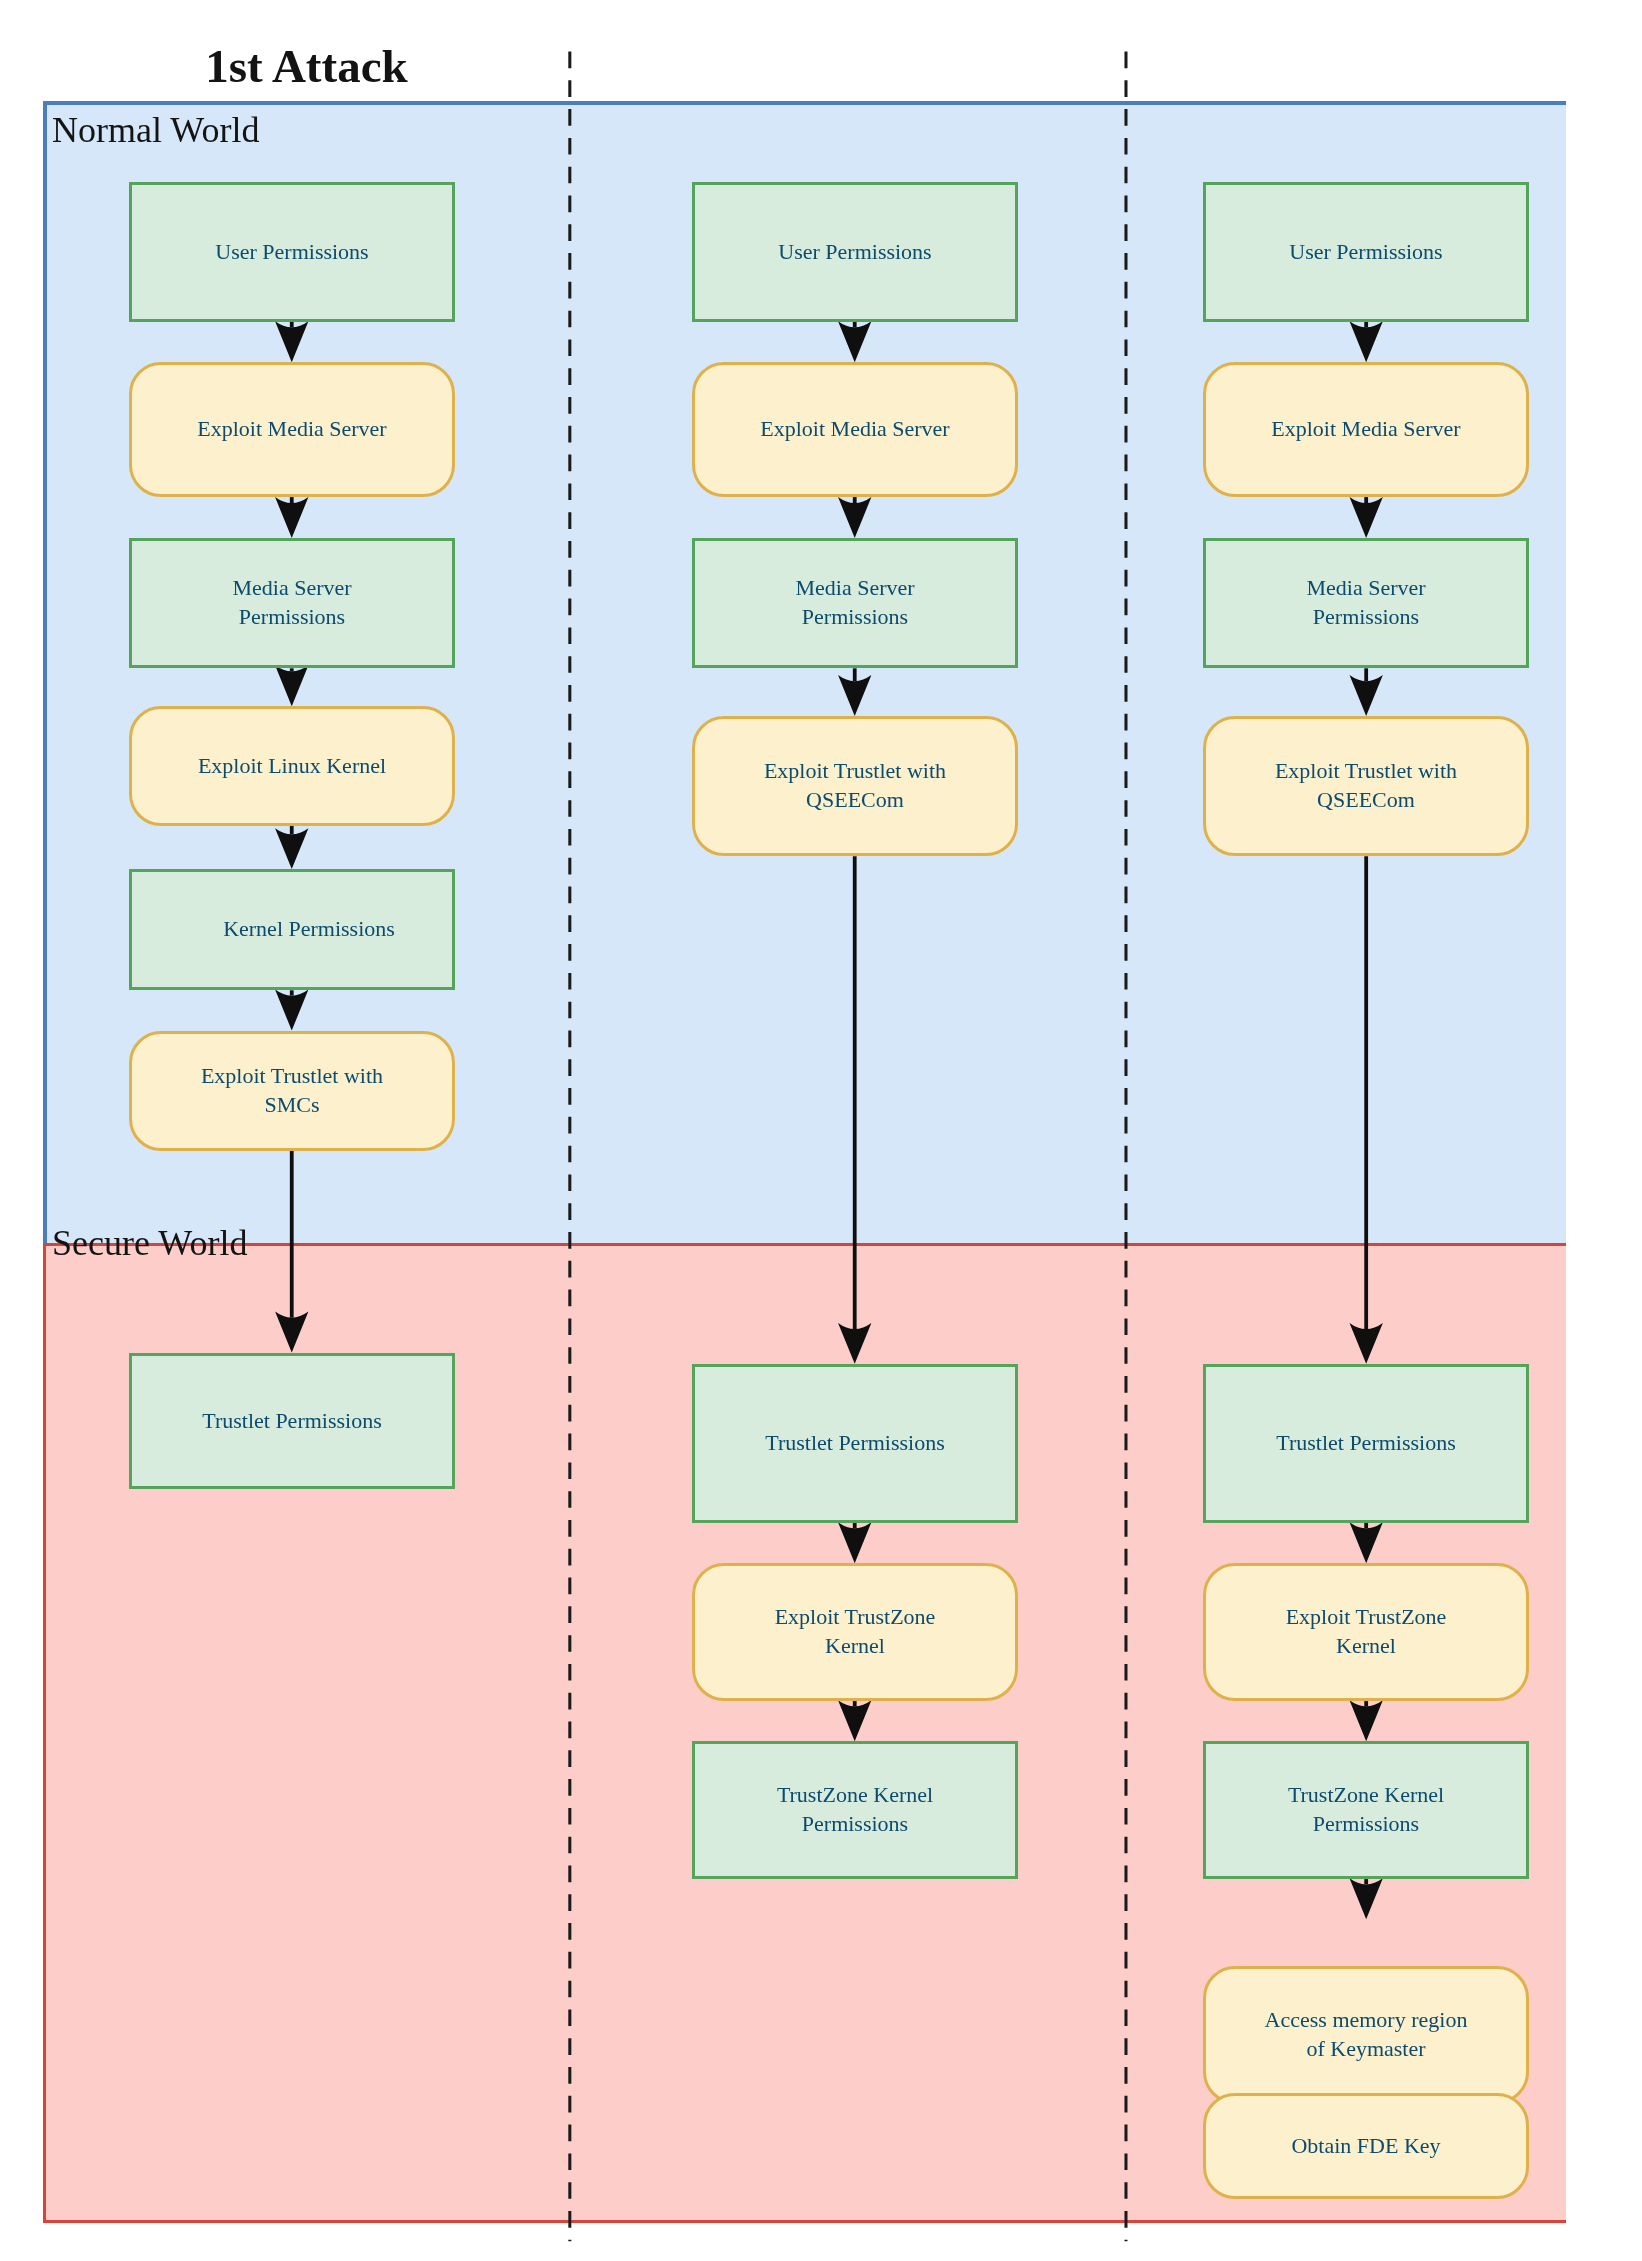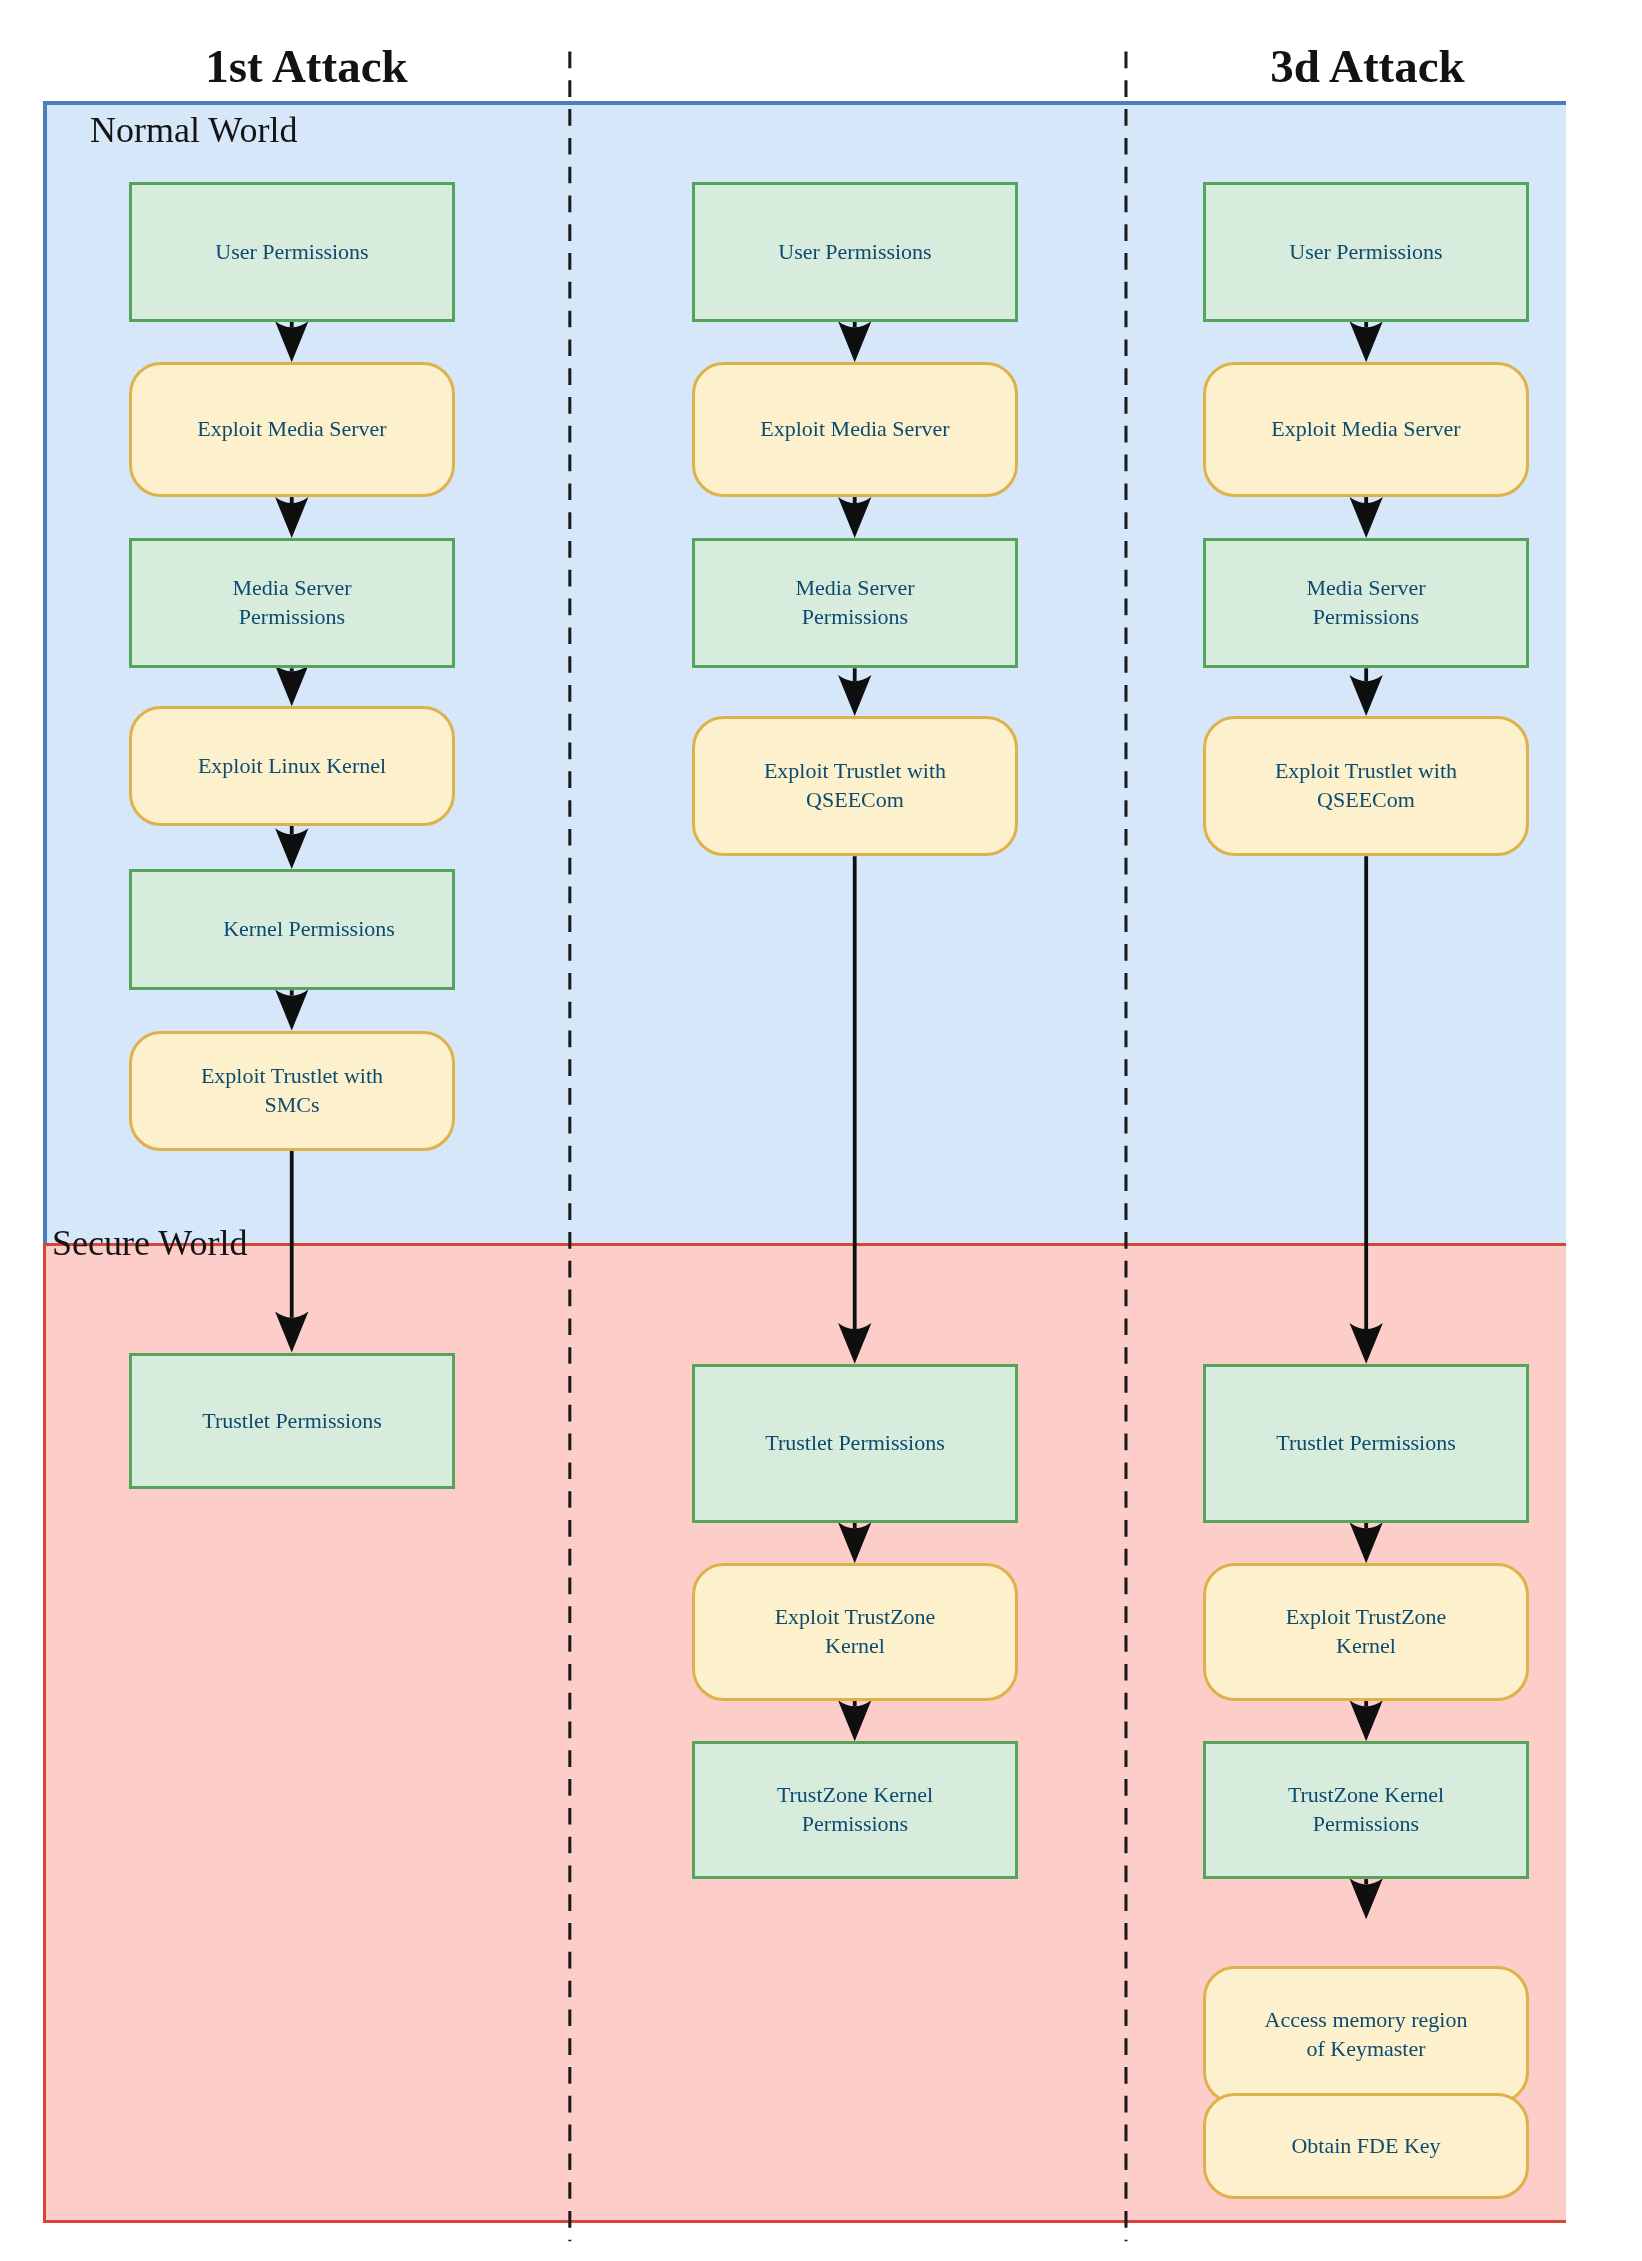--- a/index.html
+++ b/index.html
@@ -77,23 +77,22 @@
       <path d="M 1781 2009 L 1803 2063 L 1825 2009 Q 1803 2025 1781 2009 Z" fill="#0f0f0f"></path>
       <line x1="1803" y1="2245" x2="1803" y2="2252" stroke="#0f0f0f" stroke-width="5"></line>
       <path d="M 1781 2244 L 1803 2298 L 1825 2244 Q 1803 2260 1781 2244 Z" fill="#0f0f0f"></path>
       <line x1="1803" y1="2480" x2="1803" y2="2487" stroke="#0f0f0f" stroke-width="5"></line>
       <path d="M 1781 2479 L 1803 2533 L 1825 2479 Q 1803 2495 1781 2479 Z" fill="#0f0f0f"></path>
       <line x1="1803" y1="2715" x2="1803" y2="2716" stroke="#0f0f0f" stroke-width="5"></line>
       <path d="M 1781 2708 L 1803 2762 L 1825 2708 Q 1803 2724 1781 2708 Z" fill="#0f0f0f"></path>
     </svg>
 
   <div class="col-title" style="left:64px;">1st Attack</div>
-  <div class="col-title" style="left:1125px;">3d Attack</div>
 
-  <div class="region-label" style="left:52px;top:111px;margin-left:38px;">Normal World</div>
+  <div class="region-label" style="left:52px;top:111px;">Normal World</div>
   <div class="region-label" style="left:52px;top:1224px;">Secure World</div>
 
   <div id="nodes-layer">
       <div class="node node--permission" style="left: 129px; top: 182px; width: 326px; height: 140px; background: rgb(215, 236, 220); border-color: rgb(85, 164, 92);">User Permissions</div>
       <div class="node node--exploit" style="left: 129px; top: 362px; width: 326px; height: 135px; background: rgb(253, 241, 205); border-color: rgb(223, 177, 75);">Exploit Media Server</div>
       <div class="node node--permission" style="left: 129px; top: 538px; width: 326px; height: 130px; background: rgb(215, 236, 220); border-color: rgb(85, 164, 92);">Media Server
 Permissions</div>
       <div class="node node--exploit" style="left: 129px; top: 706px; width: 326px; height: 120px; background: rgb(253, 241, 205); border-color: rgb(223, 177, 75); text-align: center;">Exploit Linux Kernel</div>
       <div class="node node--permission" style="left: 129px; top: 869px; width: 326px; height: 121px; background: rgb(215, 236, 220); border-color: rgb(85, 164, 92); padding-left: 46px;">Kernel Permissions</div>
       <div class="node node--exploit" style="left: 129px; top: 1031px; width: 326px; height: 120px; background: rgb(253, 241, 205); border-color: rgb(223, 177, 75);">Exploit Trustlet with

